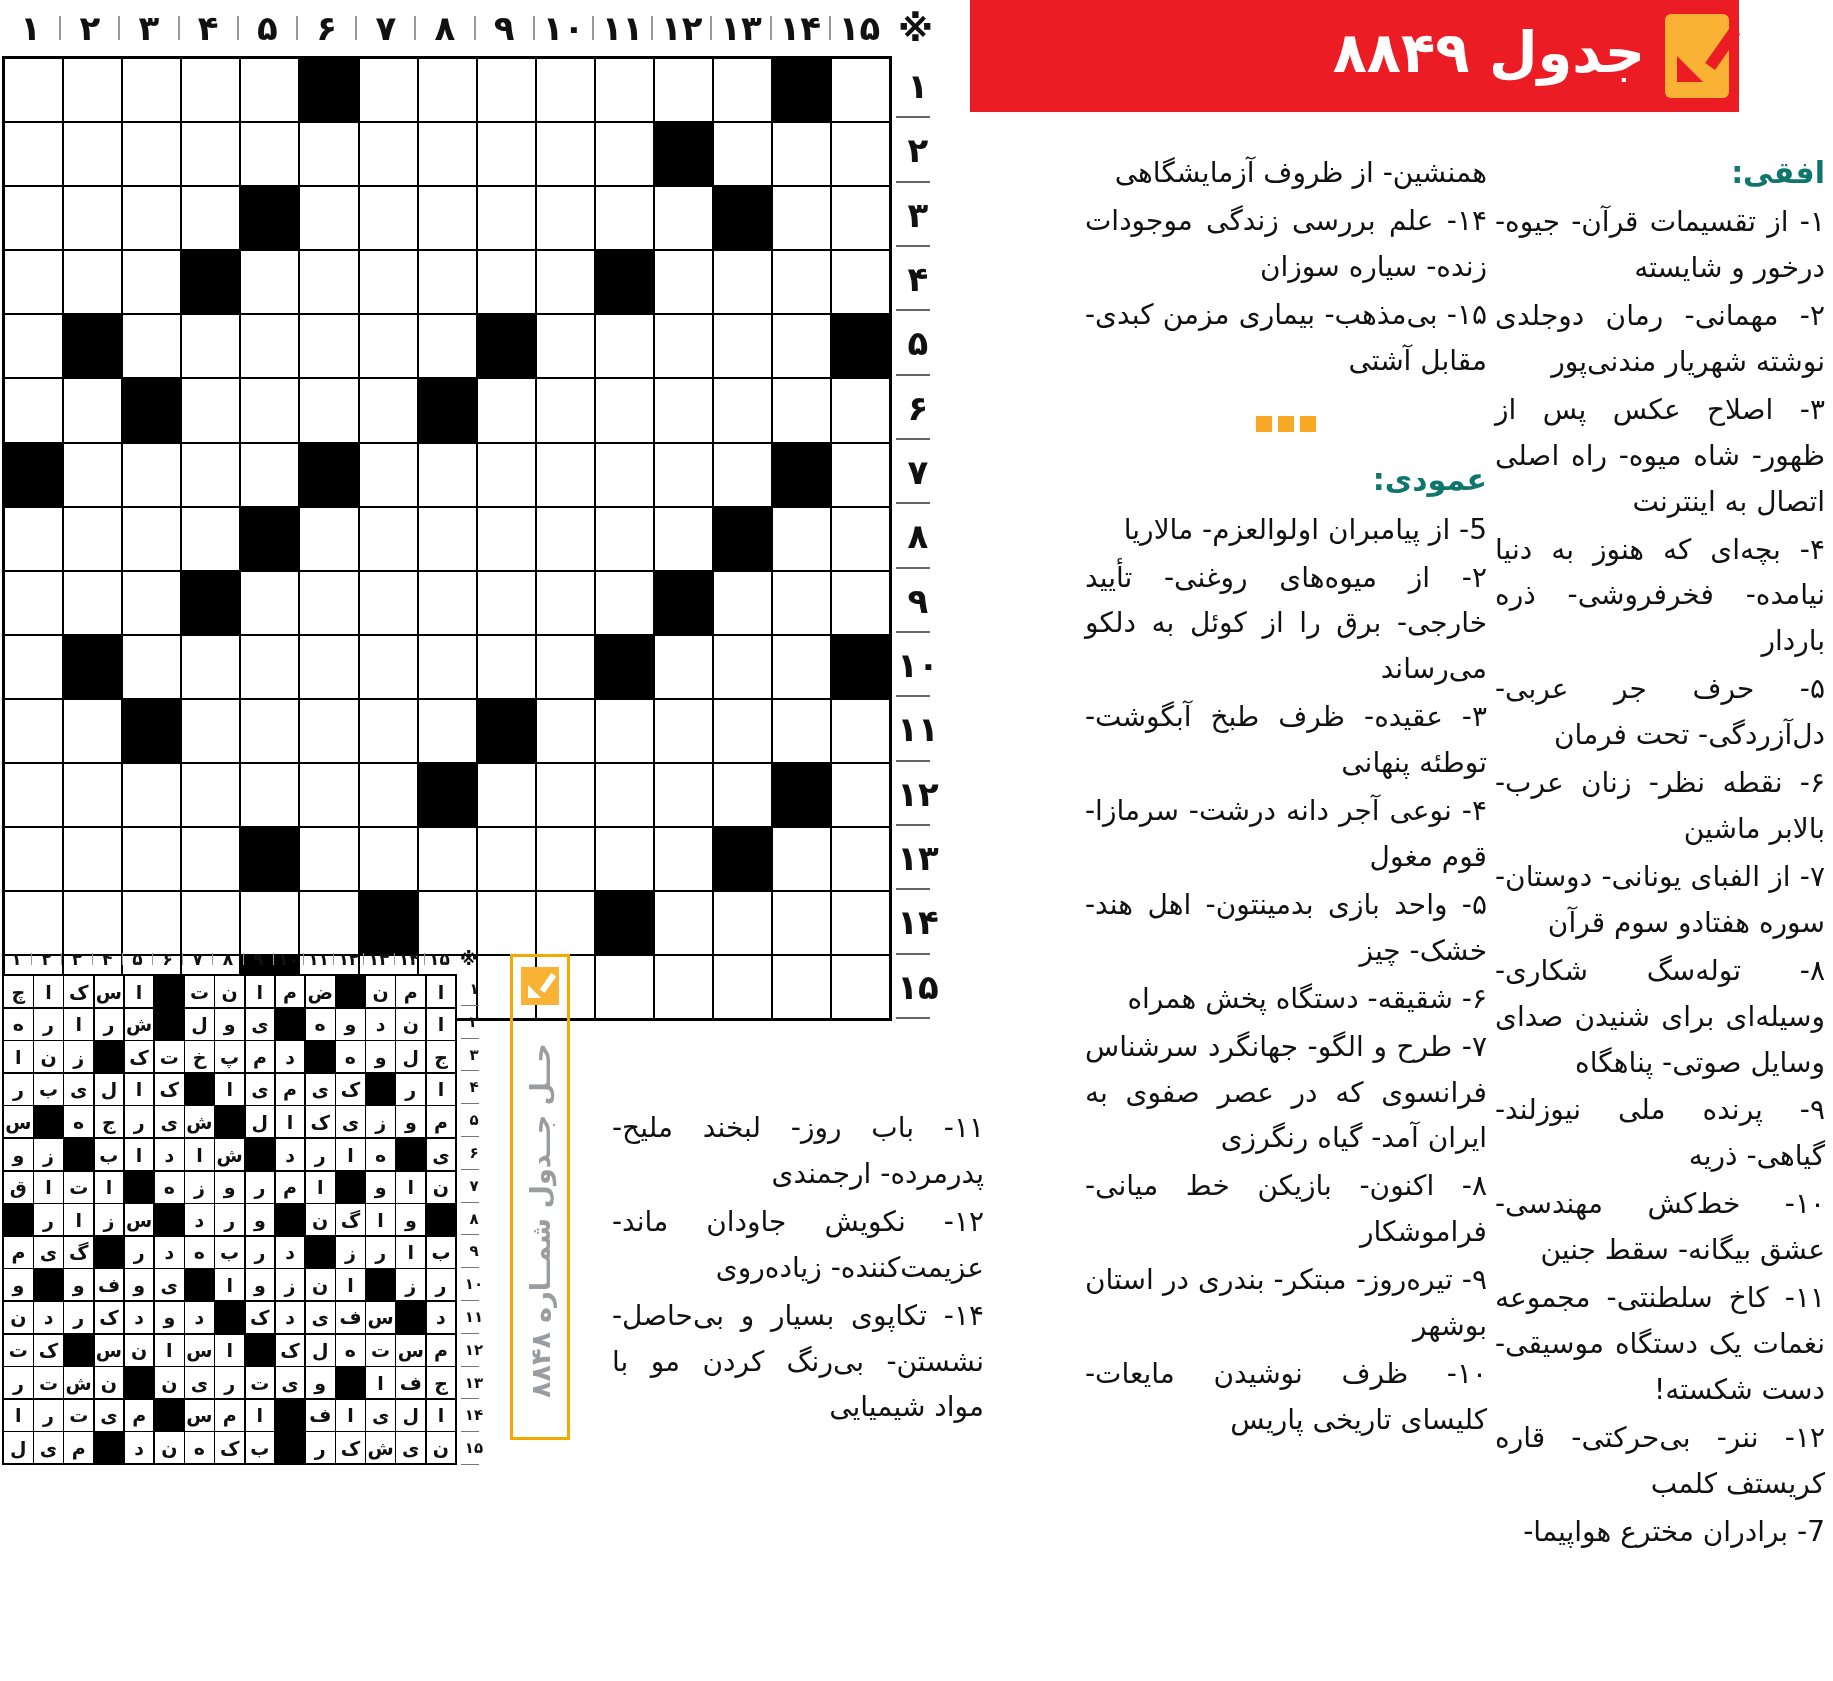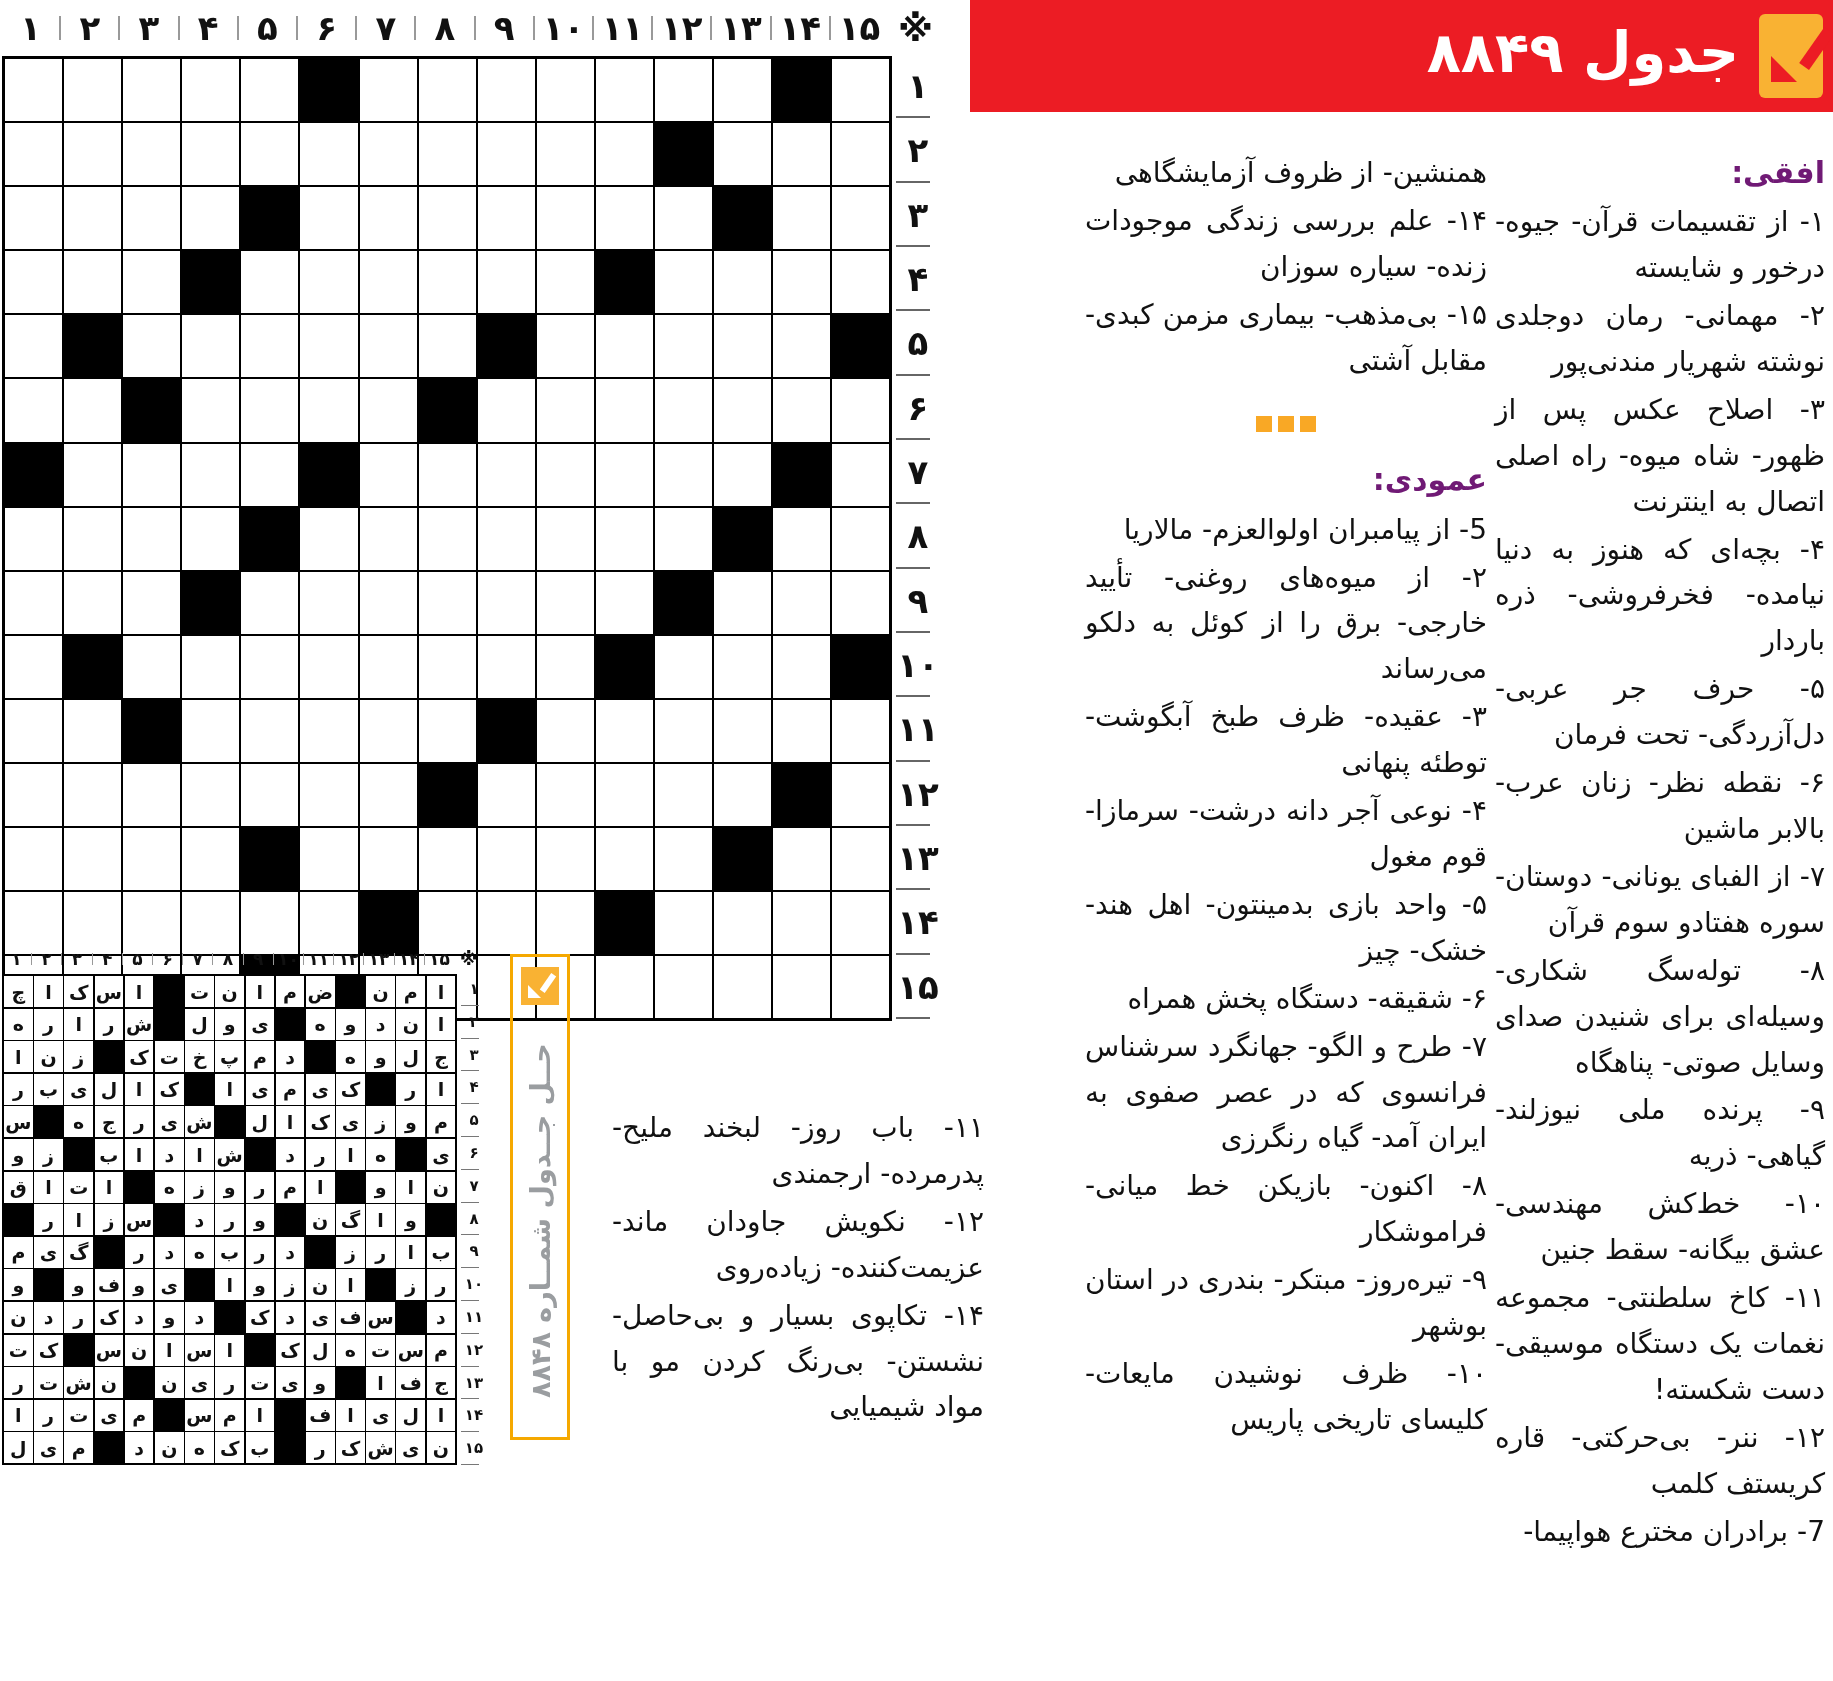--- a/index.html
+++ b/index.html
@@ -1,19 +1,19 @@
 <!DOCTYPE html>
 <html lang="fa"><head>
 <meta charset="utf-8">
 <style>
   html,body{margin:0;padding:0;background:#fff;}
   body{font-family:"DejaVu Sans",sans-serif;width:1833px;height:1681px;position:relative;overflow:hidden;color:#111;}
 
   
-  .header-bar{position:absolute;left:970px;top:0;width:863px;height:112px;background:#ec1c24;
+  .header-bar{position:absolute;left:970px;top:0;width:769px;height:112px;background:#ec1c24;
     display:flex;align-items:center;justify-content:flex-end;gap:20px;padding-right:10px;box-sizing:border-box;}
   .page-title{color:#fff;font-size:56px;font-weight:bold;direction:rtl;line-height:1;padding-bottom:6px;}
   .logo{width:64px;height:84px;background:#f9b233;border-radius:6px;position:relative;flex:0 0 auto;}
   .logo .tri{position:absolute;left:12px;bottom:16px;width:0;height:0;border-left:26px solid #ec1c24;border-top:26px solid transparent;}
   .logo .bar{position:absolute;right:14px;top:12px;width:12px;height:44px;background:#ec1c24;transform:rotate(35deg);transform-origin:bottom right;}
 
   
   .main-grid{position:absolute;left:2px;top:56px;background:#000;padding:3px;
     display:grid;grid-template-columns:repeat(15,57.1px);grid-template-rows:repeat(15,62.1px);gap:2px;}
   .main-grid .cell{background:#fff;}
@@ -46,21 +46,21 @@
     box-sizing:border-box;display:flex;flex-direction:column;align-items:center;}
   .sol-box .mini-logo{width:38px;height:38px;background:#f9b233;margin-top:10px;position:relative;flex:0 0 auto;}
   .sol-box .mini-logo .tri{position:absolute;left:7px;bottom:7px;width:0;height:0;border-left:13px solid #fff;border-top:13px solid transparent;}
   .sol-box .mini-logo .bar{position:absolute;right:8px;top:6px;width:6px;height:20px;background:#fff;transform:rotate(35deg);}
   .sol-box .vlabel{flex:1;display:flex;align-items:center;justify-content:center;
     writing-mode:vertical-rl;transform:rotate(180deg);color:#9a9da0;font-size:27px;font-weight:bold;direction:rtl;letter-spacing:2px;}
 
   
   .clue-col{position:absolute;direction:rtl;text-align:justify;font-size:28px;line-height:1.64;color:#111;}
   .clue-col p{margin:0 0 2px 0;}
-  .clue-heading{color:#701a75;font-weight:bold;font-size:30px;margin:0 0 6px 0;text-align:right;}
+  .clue-heading{color:#0f766e;font-weight:bold;font-size:30px;margin:0 0 6px 0;text-align:right;}
   .col-across{left:1495px;top:148px;width:330px;}
   .col-middle{left:1085px;top:150px;width:402px;}
   .col-bottom{left:612px;top:1105px;width:372px;}
   .dots{text-align:center;margin:16px 0 10px 0;}
   .dots i{display:inline-block;width:16px;height:16px;background:#f9a825;margin:0 3px;}
 </style>
 </head>
 <body>
 
 <div class="header-bar">

